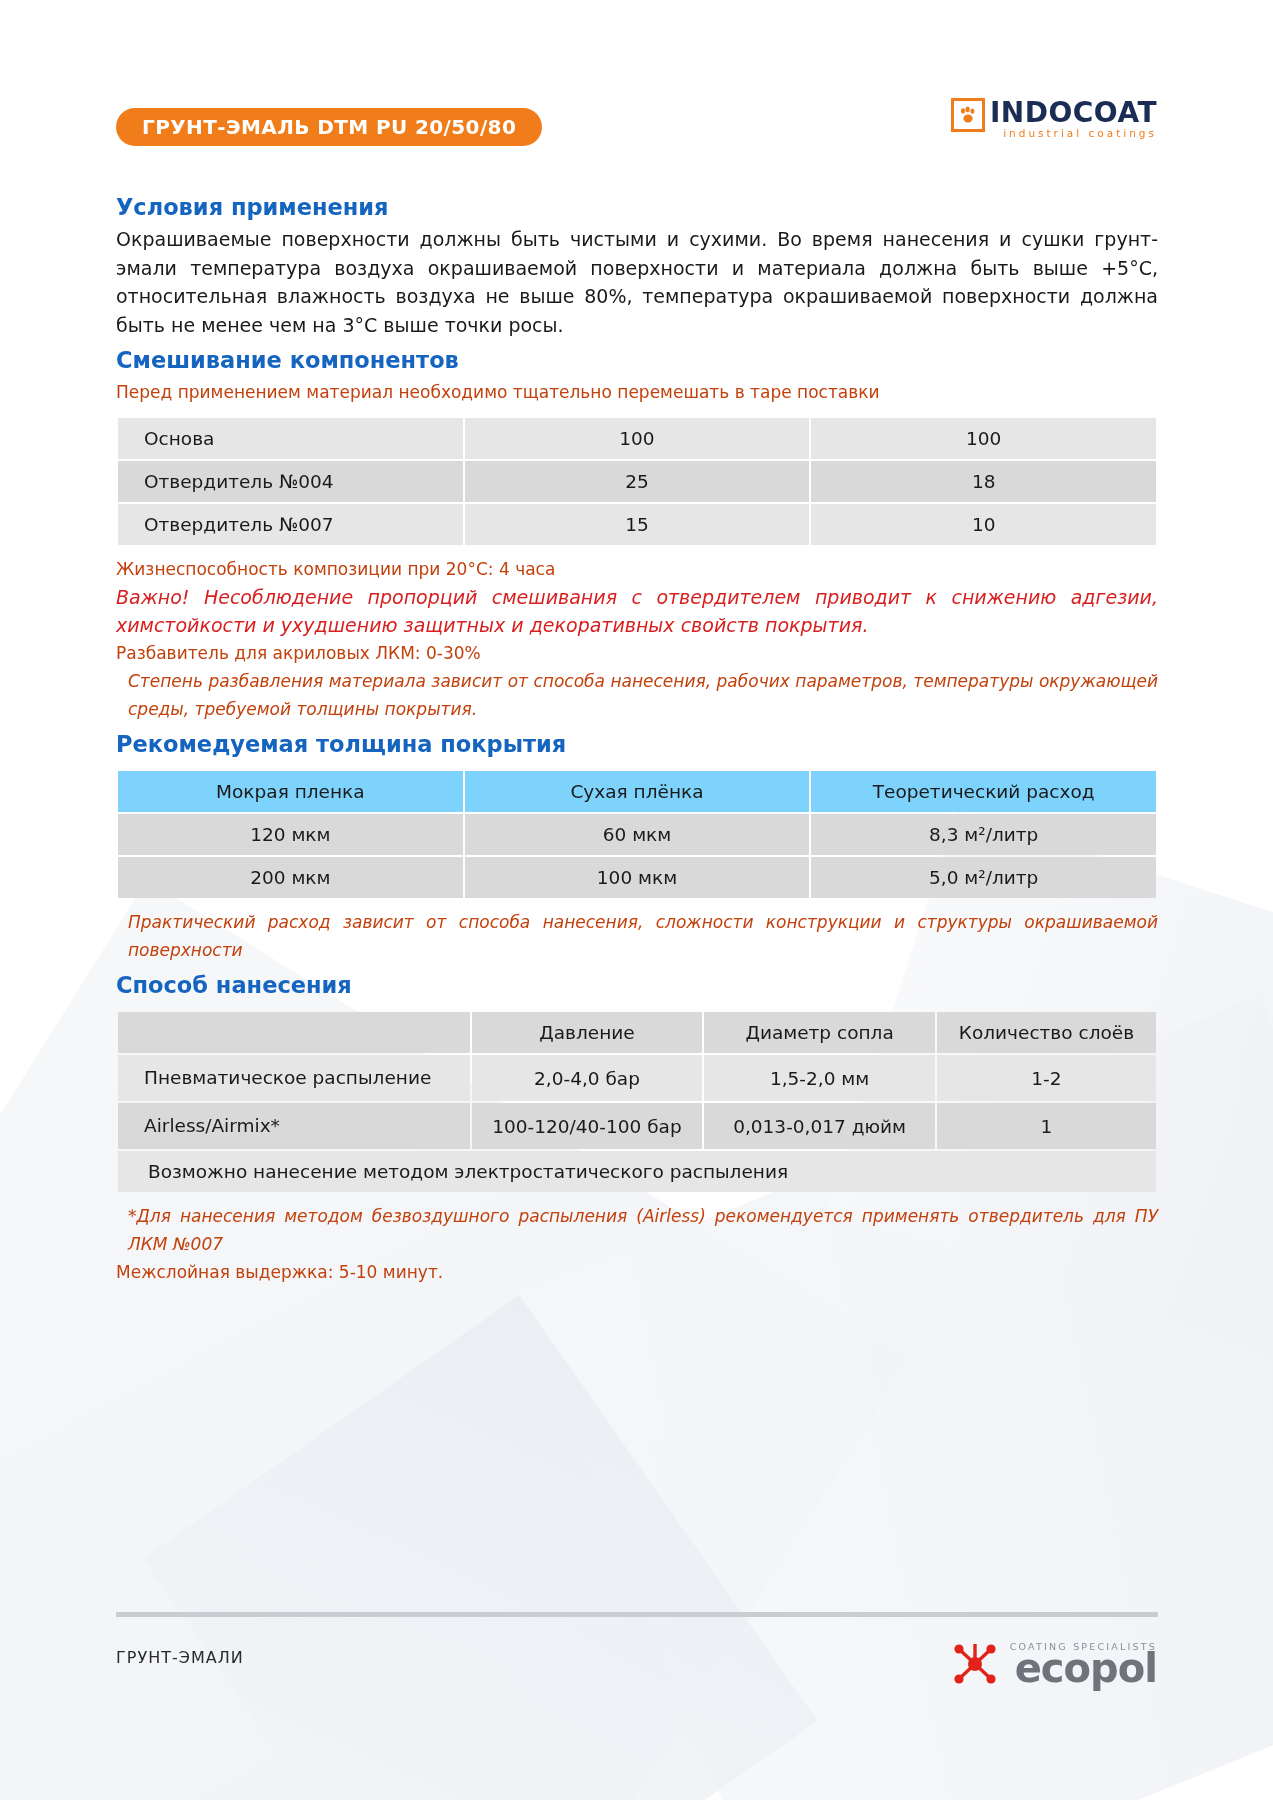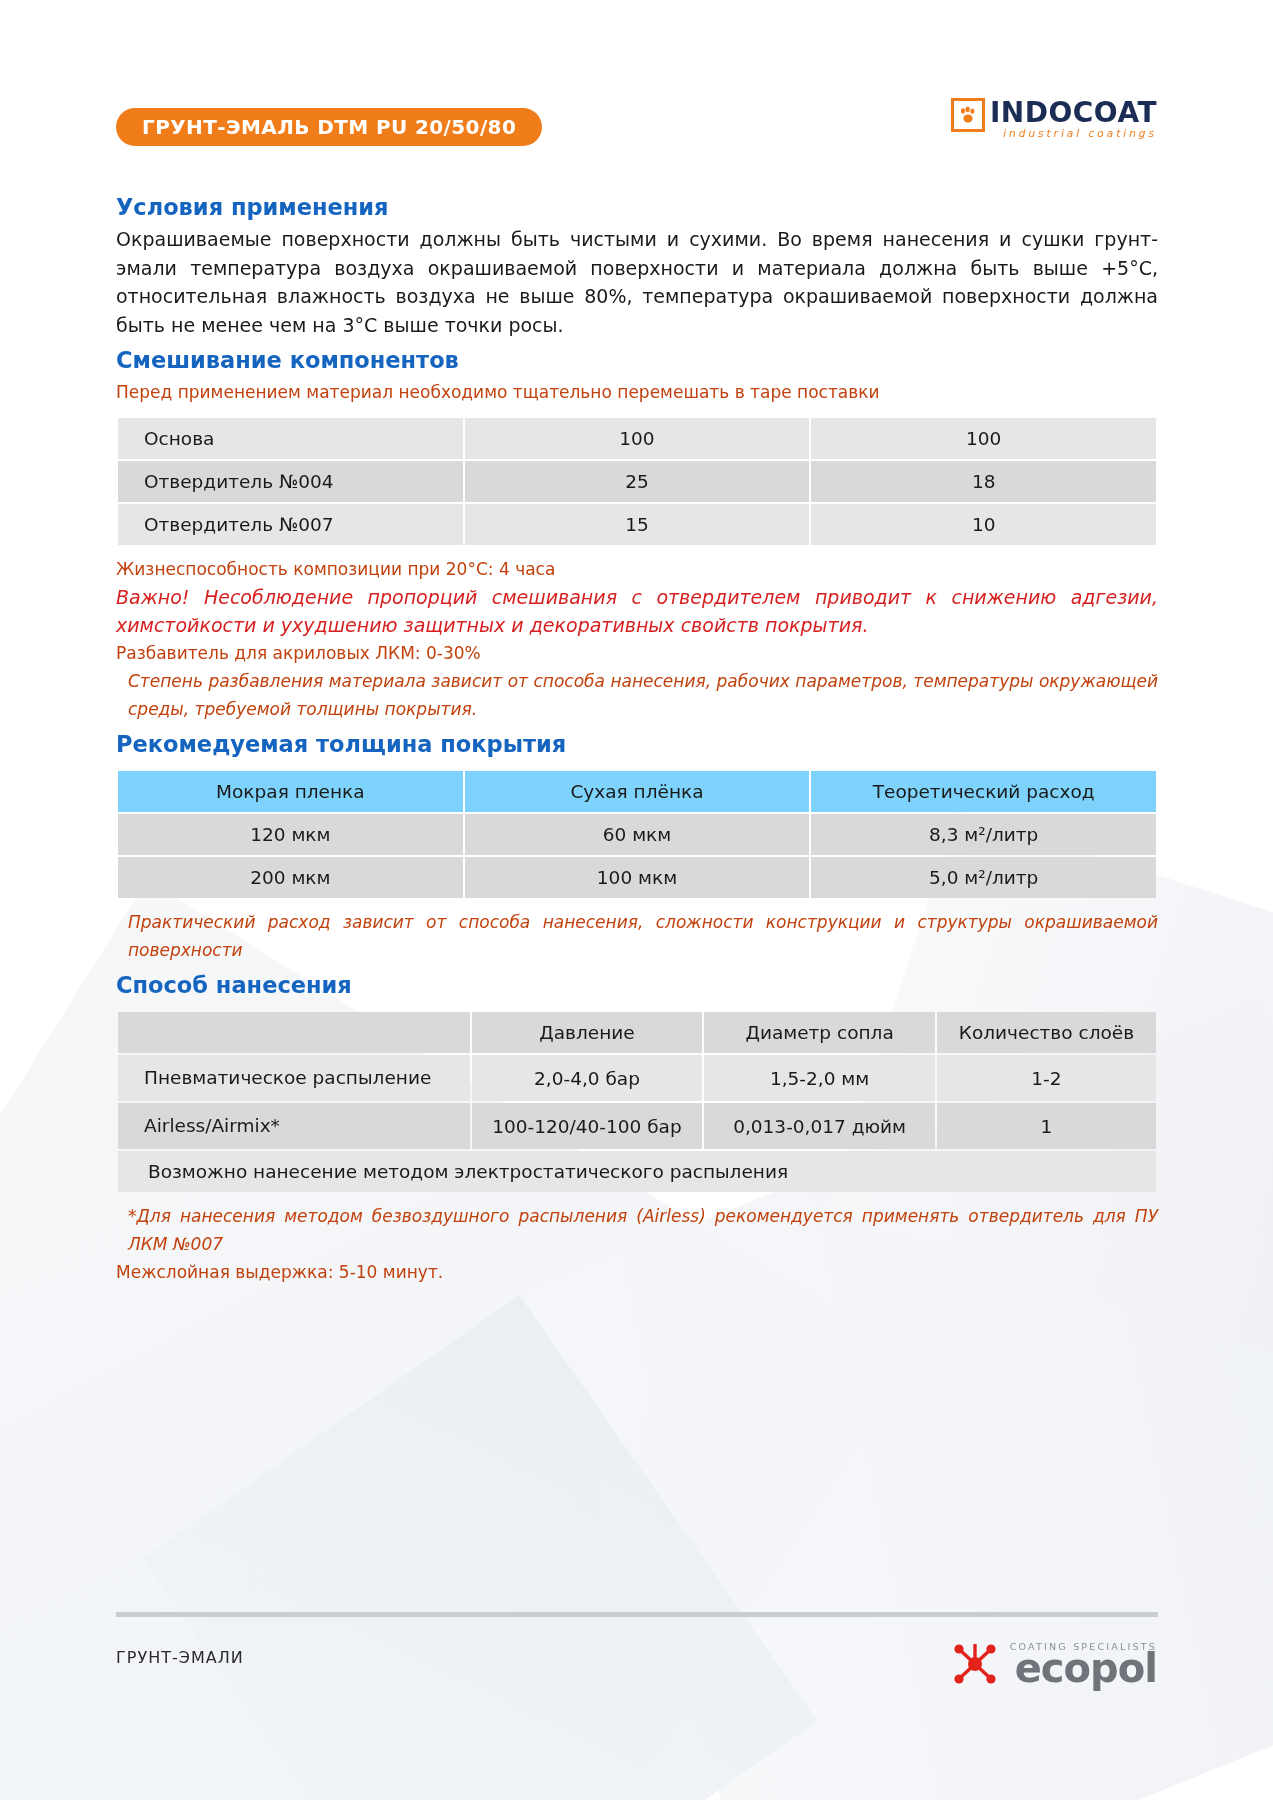--- a/index.html
+++ b/index.html
@@ -105,21 +105,20 @@
     color: #1b2d55;
     letter-spacing: 0.5px;
     line-height: 34px;
   }
   .logo-sub {
     font-size: 10.5px;
     color: #f07d1a;
     letter-spacing: 3px;
     text-align: right;
     margin-top: -3px;
-    font-style: italic;
   }
 
   
   .body {
     position: absolute;
     left: 116px;
     top: 192px;
     width: 1042px;
   }
   h2.section {

